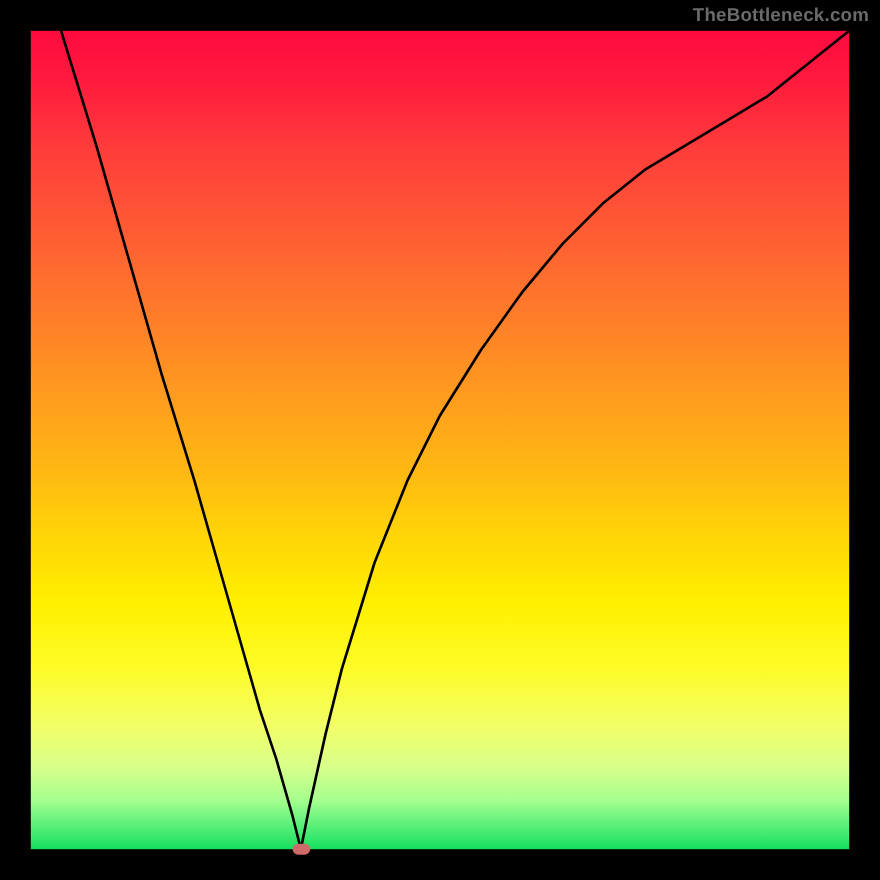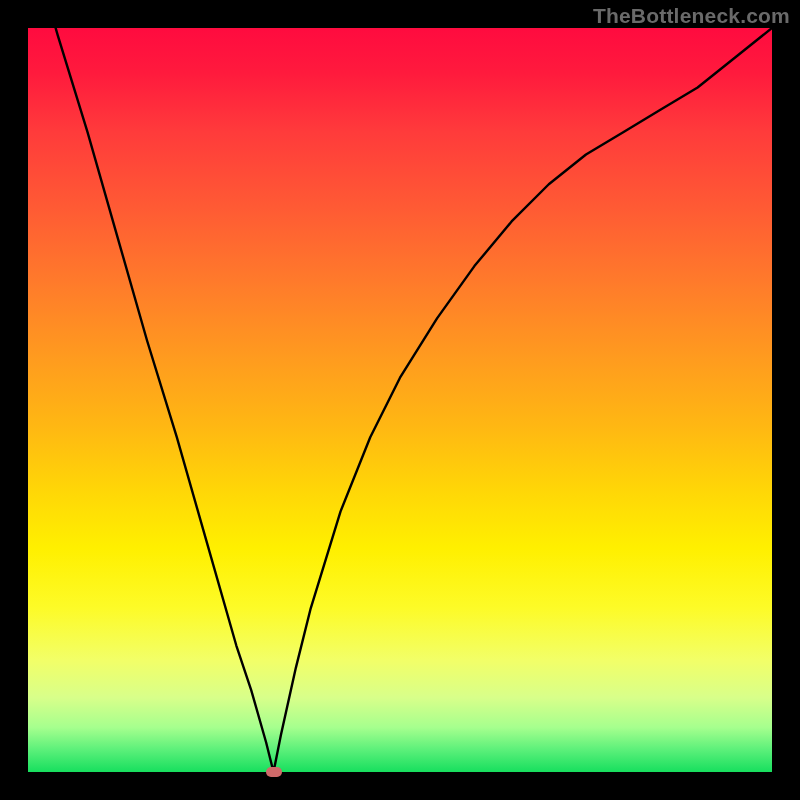--- a/index.html
+++ b/index.html
@@ -46,21 +46,21 @@
     position: absolute;
     left: 0;
     top: 0;
     width: 744px;
     height: 744px;
   }
   .watermark {
     position: absolute;
     top: 4px;
     right: 10px;
-    font-size: 21px;
+    font-size: 17px;
     font-weight: 600;
     color: #6a6a6a;
     letter-spacing: 0.2px;
     user-select: none;
   }
   .minpoint {
     position: absolute;
     width: 16px;
     height: 10px;
     border-radius: 5px;

